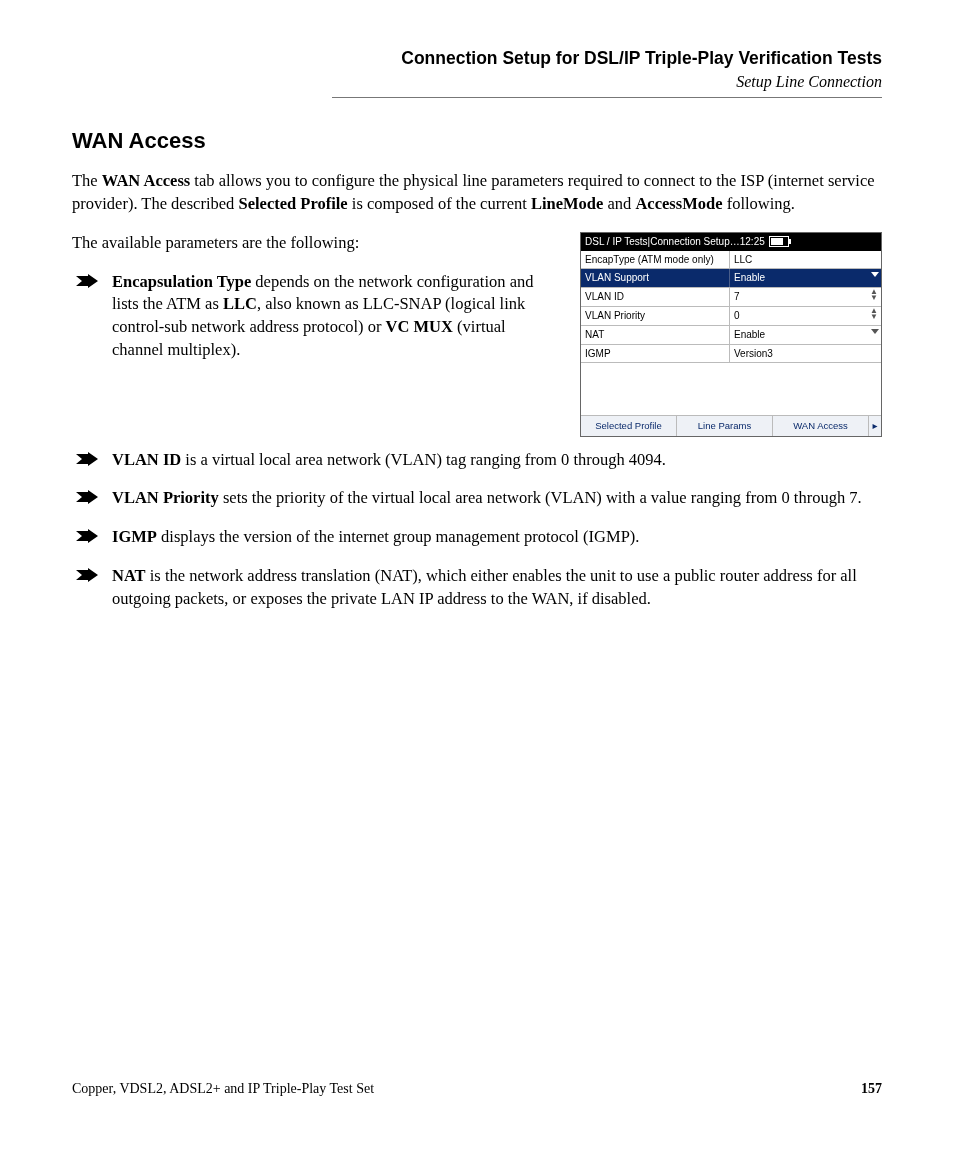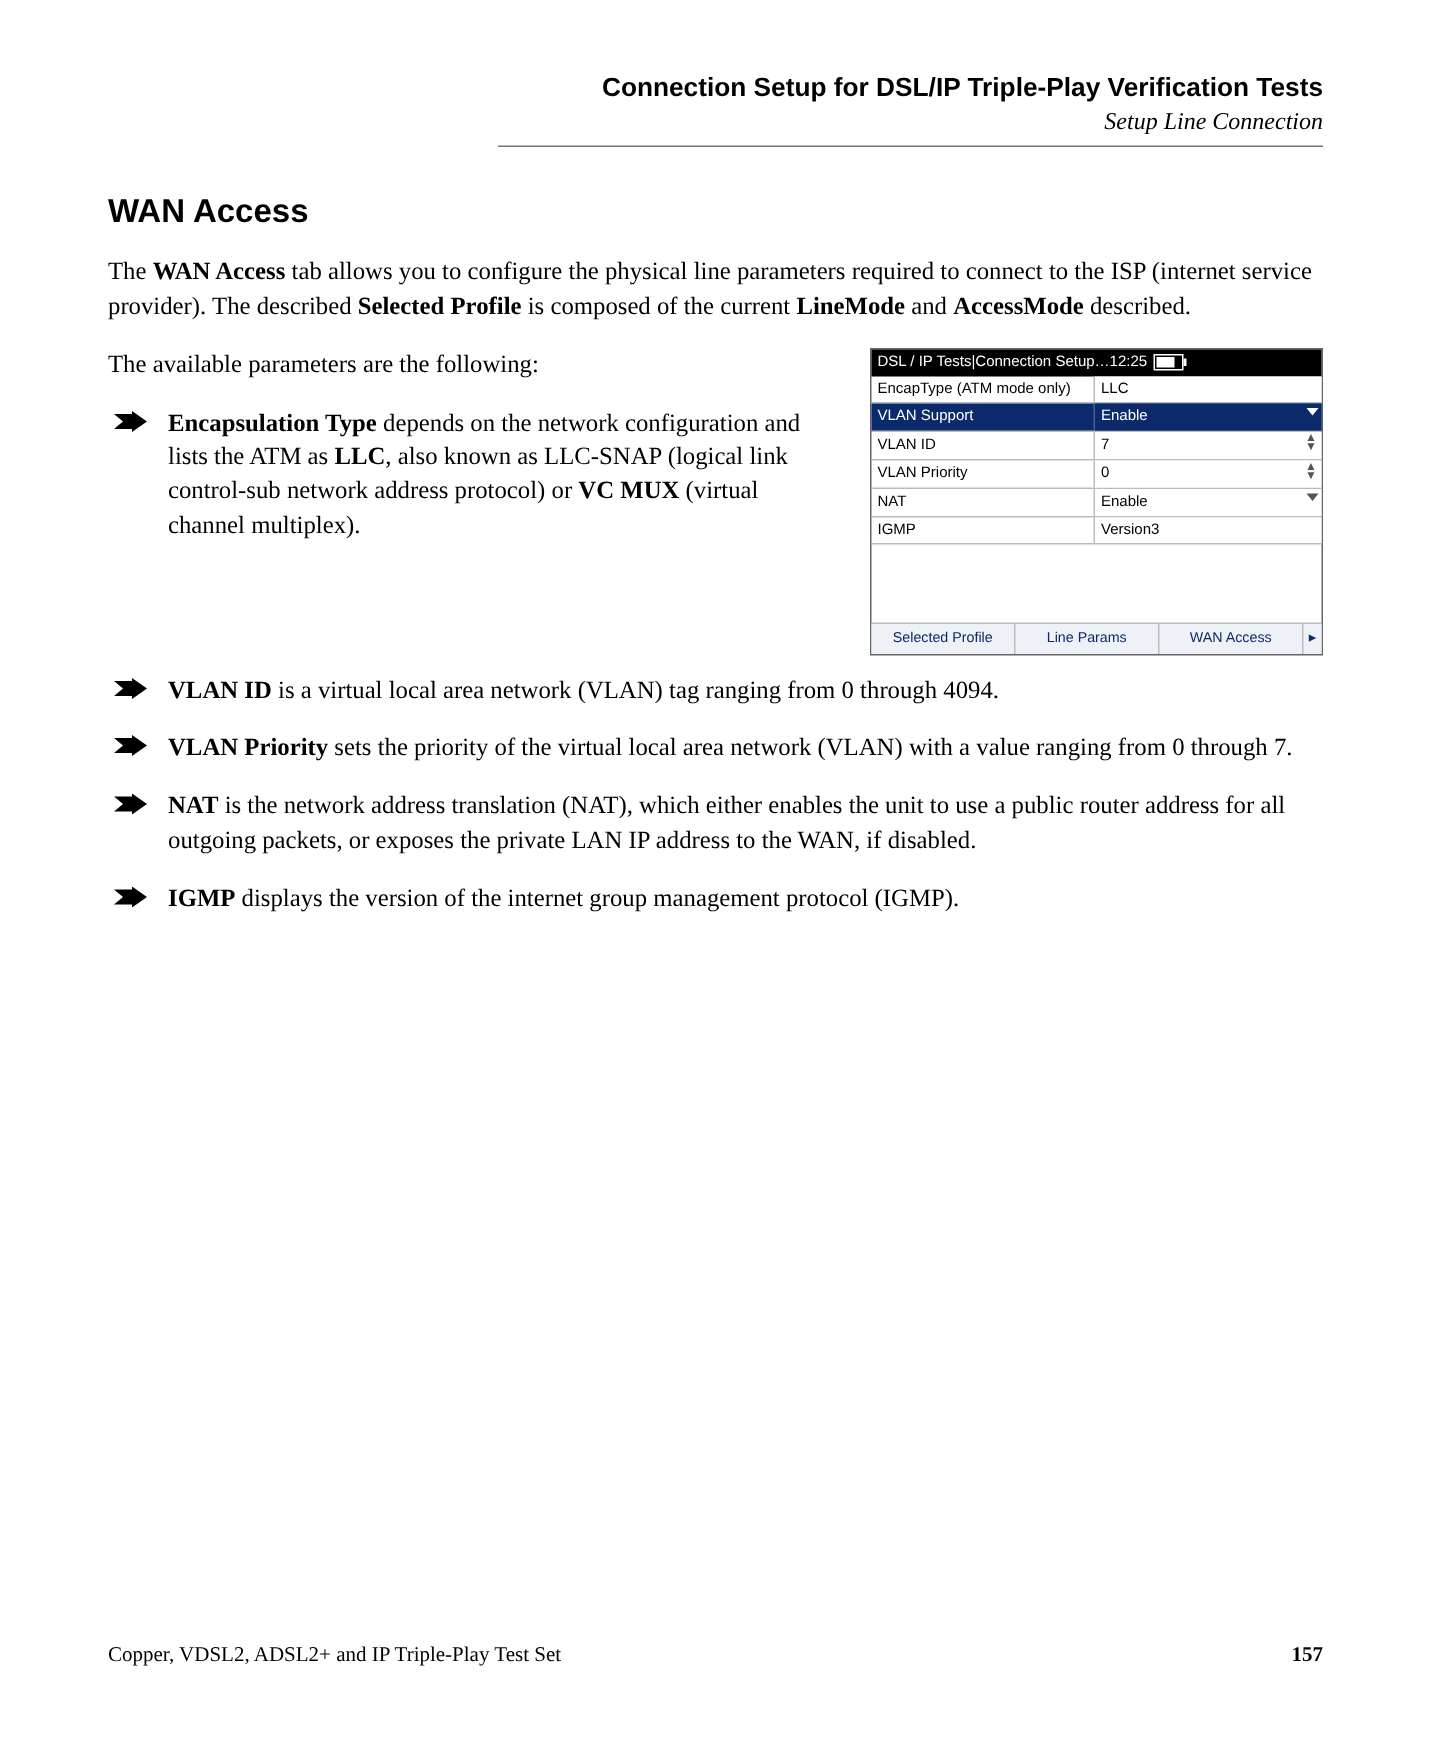--- a/index.html
+++ b/index.html
@@ -11,21 +11,21 @@
   .body{font-size:16.5px;line-height:1.38}
   .para{margin:0 0 16px 0}
   .two-col{display:flex;gap:16px;margin-bottom:12px}
   .two-col .left{flex:1 1 auto}
   .figwrap{flex:0 0 300px}
   ul.bullets{list-style:none;margin:4px;padding:0}
   ul.bullets>li{position:relative;padding-left:36px;margin:0 0 16px 0}
   .arrow{position:absolute;left:0;top:3px}
   .arrow svg{display:block}
   .b{font-weight:700}
-  .footer{position:absolute;left:72px;right:72px;bottom:47px;font-size:14px;display:flex;justify-content:space-between}
+  .footer{position:absolute;left:72px;right:72px;bottom:62px;font-size:14px;display:flex;justify-content:space-between}
   .pnum{font-weight:700}
 
   
   .device{width:300px;border:1px solid #666;font-family:Tahoma,Arial,sans-serif;font-size:10px;color:#000;background:#fff}
   .dev-title{background:#000000;color:#fff;padding:2px 4px;display:flex;align-items:center;justify-content:flex-start}
   .batt{display:flex;align-items:center;gap:4px}
   .batt-icon{width:18px;height:9px;border:1px solid #fff;position:relative}
   .batt-icon::after{content:"";position:absolute;right:-3px;top:2px;width:2px;height:5px;background:#fff}
   .batt-fill{position:absolute;left:1px;top:1px;bottom:1px;width:70%;background:#fff}
   .dev-sub{background:#d8dde6;border-top:1px solid #999;border-bottom:1px solid #999;text-align:center;padding:2px 4px}
@@ -50,21 +50,21 @@
 
 <div class="page">
   <div class="hdr">Connection Setup for DSL/IP Triple-Play Verification Tests</div>
   <div class="subhdr">Setup Line Connection</div>
   <hr class="rule">
 
   <div class="body">
     <div class="section-title">WAN Access</div>
 
     <p class="para">
-      <span>The </span><span class="b">WAN Access</span><span> tab allows you to configure the physical line parameters required to connect to the ISP (internet service provider). The described </span><span class="b">Selected Profile</span><span> is composed of the current </span><span class="b">LineMode</span><span> and </span><span class="b">AccessMode</span><span> described.</span>
+      <span>The </span><span class="b">WAN Access</span><span> tab allows you to configure the physical line parameters required to connect to the ISP (internet service provider). The described </span><span class="b">Selected Profile</span><span> is composed of the current </span><span class="b">LineMode</span><span> and </span><span class="b">AccessMode</span><span> following.</span>
     </p>
 
     <div class="two-col">
       <div class="left">
         <p class="para">The available parameters are the following:</p>
         <ul class="bullets">
           <li>
             <span class="arrow">
                 <svg width="22" height="14">
                   <polygon points="0,2 12,2 12,0 22,7 12,14 12,12 0,12 6,7" fill="#000"></polygon>
@@ -133,26 +133,26 @@
           </span><span class="b">VLAN ID</span><span> is a virtual local area network (VLAN) tag ranging from 0 through 4094.</span></li>
         <li><span class="arrow">
             <svg width="22" height="14">
               <polygon points="0,2 12,2 12,0 22,7 12,14 12,12 0,12 6,7" fill="#000"></polygon>
             </svg>
           </span><span class="b">VLAN Priority</span><span> sets the priority of the virtual local area network (VLAN) with a value ranging from 0 through 7.</span></li>
         <li><span class="arrow">
             <svg width="22" height="14">
               <polygon points="0,2 12,2 12,0 22,7 12,14 12,12 0,12 6,7" fill="#000"></polygon>
             </svg>
-          </span><span class="b">NAT</span><span> is the network address translation (NAT), which either enables the unit to use a public router address for all outgoing packets, or exposes the private LAN IP address to the WAN, if disabled.</span></li>
+          </span><span class="b">IGMP</span><span> displays the version of the internet group management protocol (IGMP).</span></li>
         <li><span class="arrow">
             <svg width="22" height="14">
               <polygon points="0,2 12,2 12,0 22,7 12,14 12,12 0,12 6,7" fill="#000"></polygon>
             </svg>
-          </span><span class="b">IGMP</span><span> displays the version of the internet group management protocol (IGMP).</span></li>
+          </span><span class="b">NAT</span><span> is the network address translation (NAT), which either enables the unit to use a public router address for all outgoing packets, or exposes the private LAN IP address to the WAN, if disabled.</span></li>
       </ul>
   </div>
 
   <div class="footer">
     <span>Copper, VDSL2, ADSL2+ and IP Triple-Play Test Set</span>
     <span class="pnum">157</span>
   </div>
 </div>
 
 </body></html>

